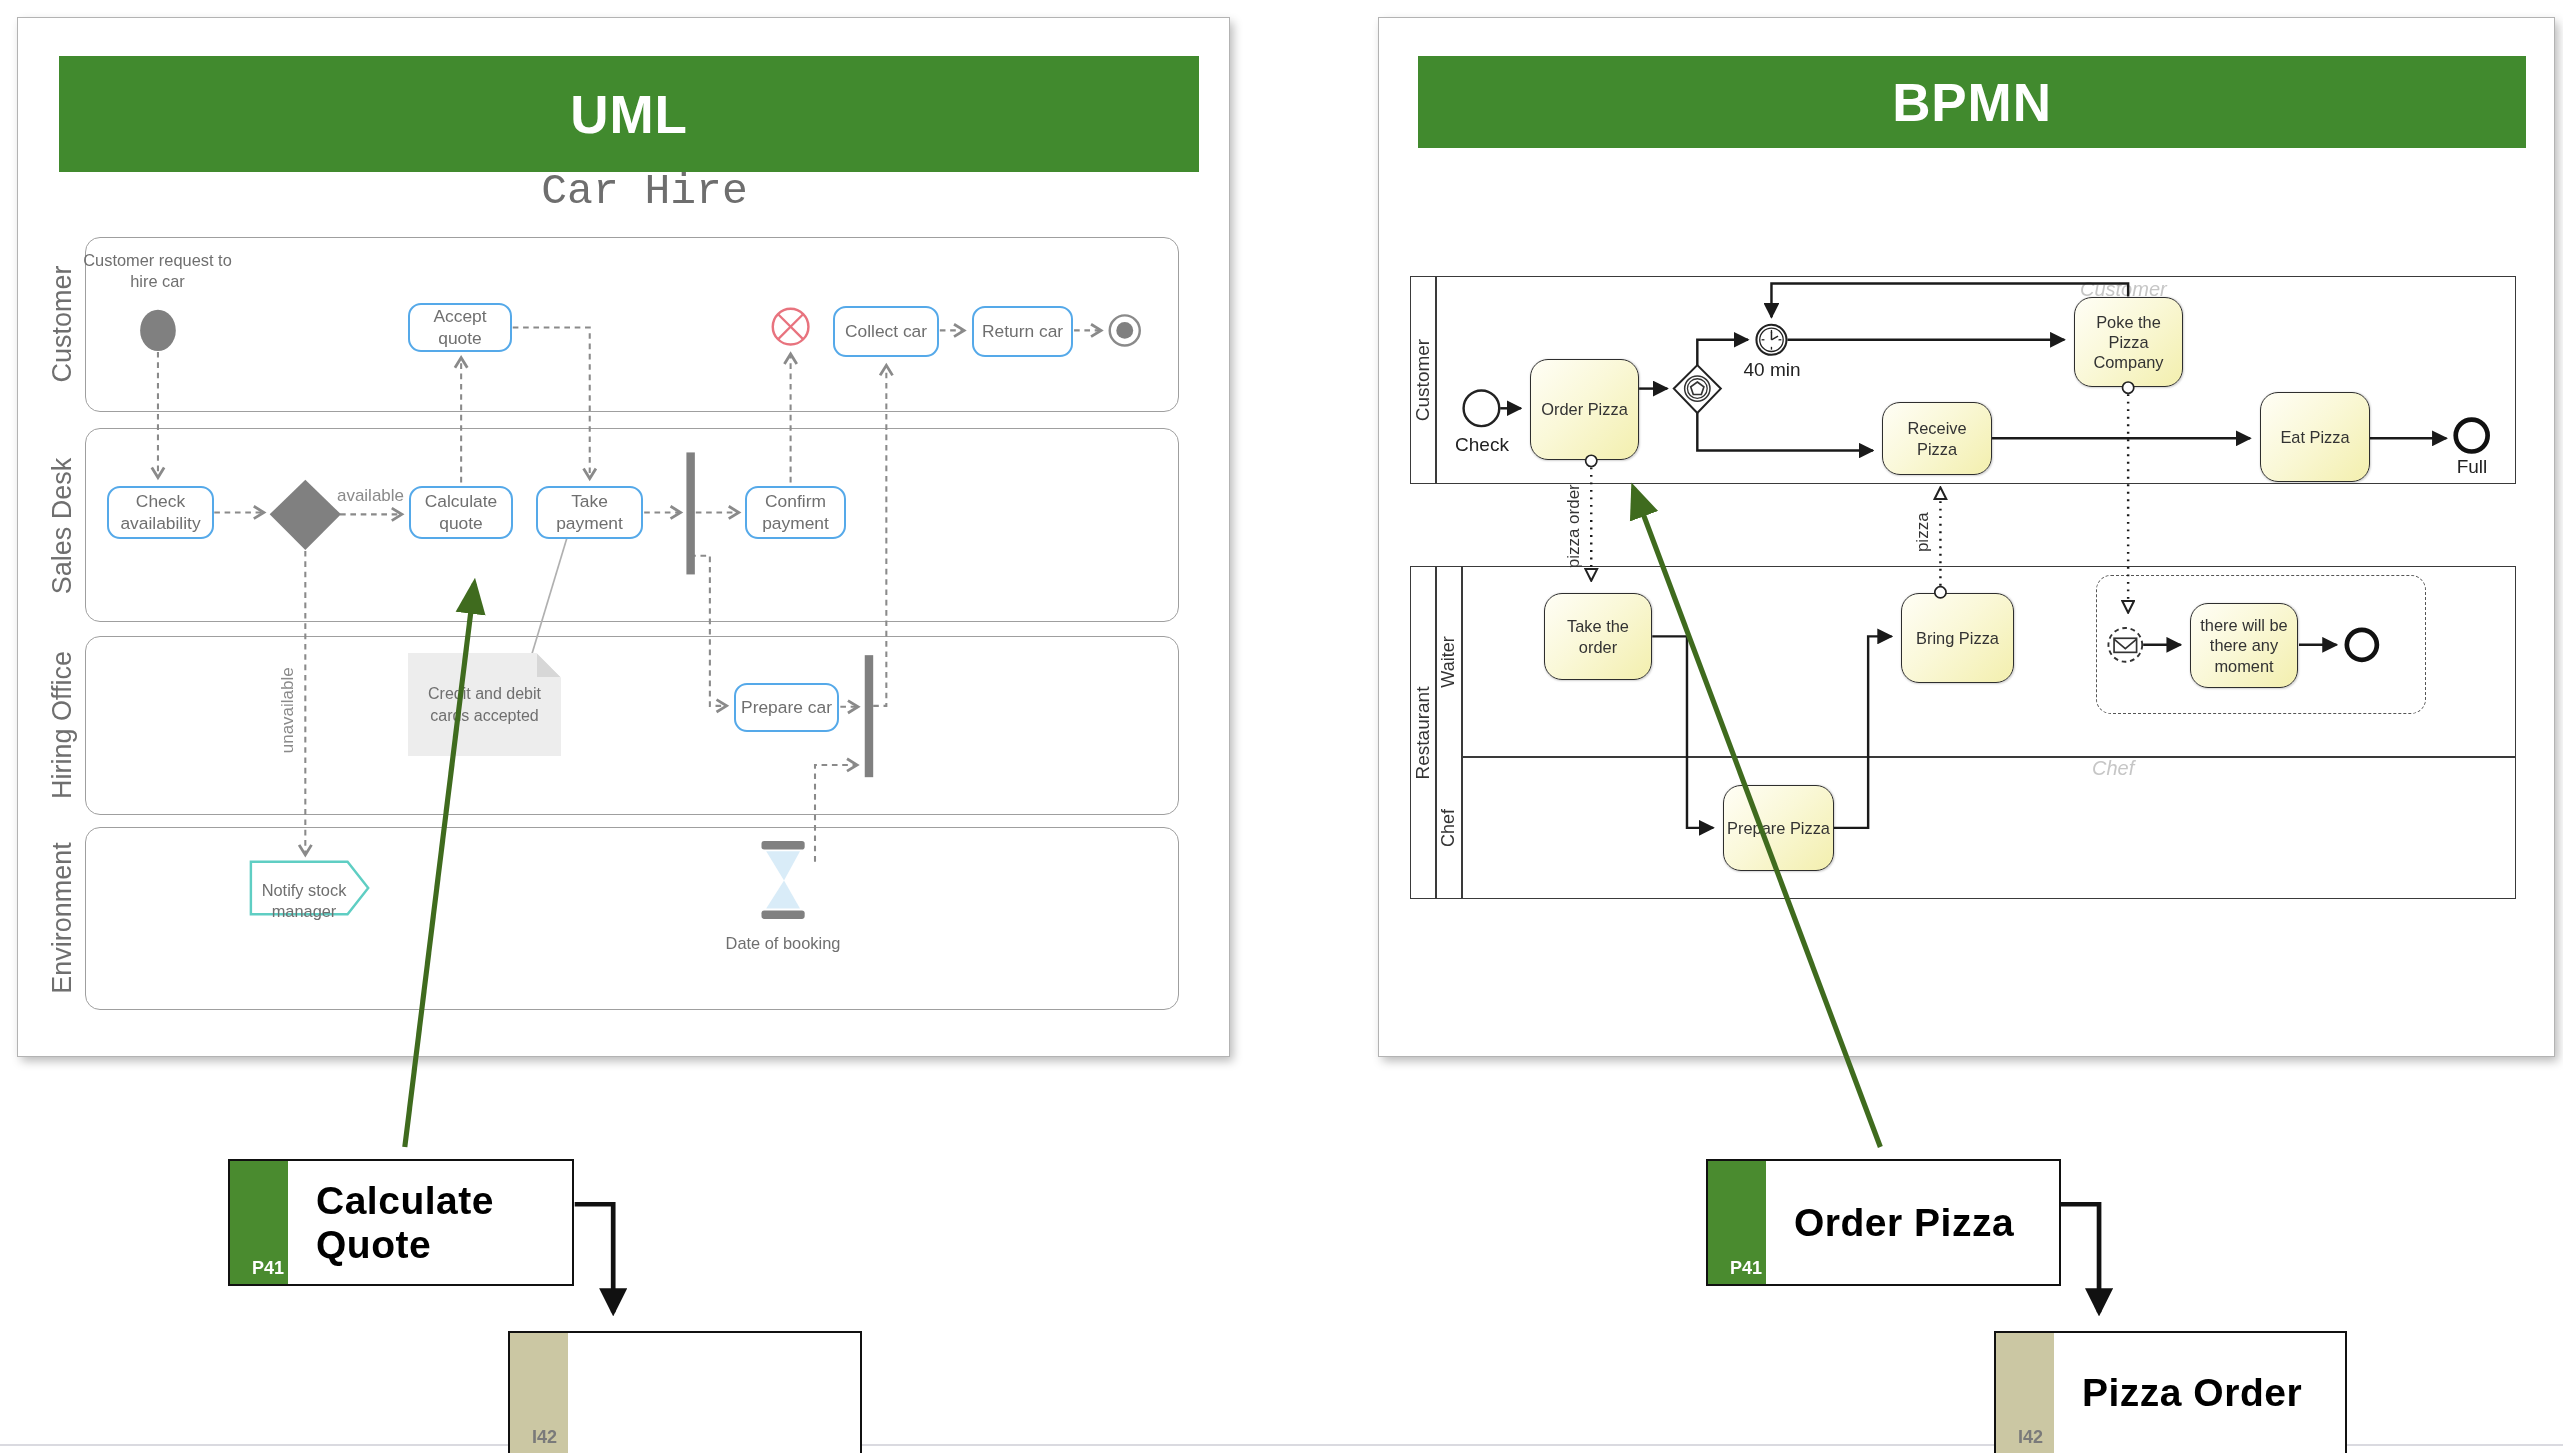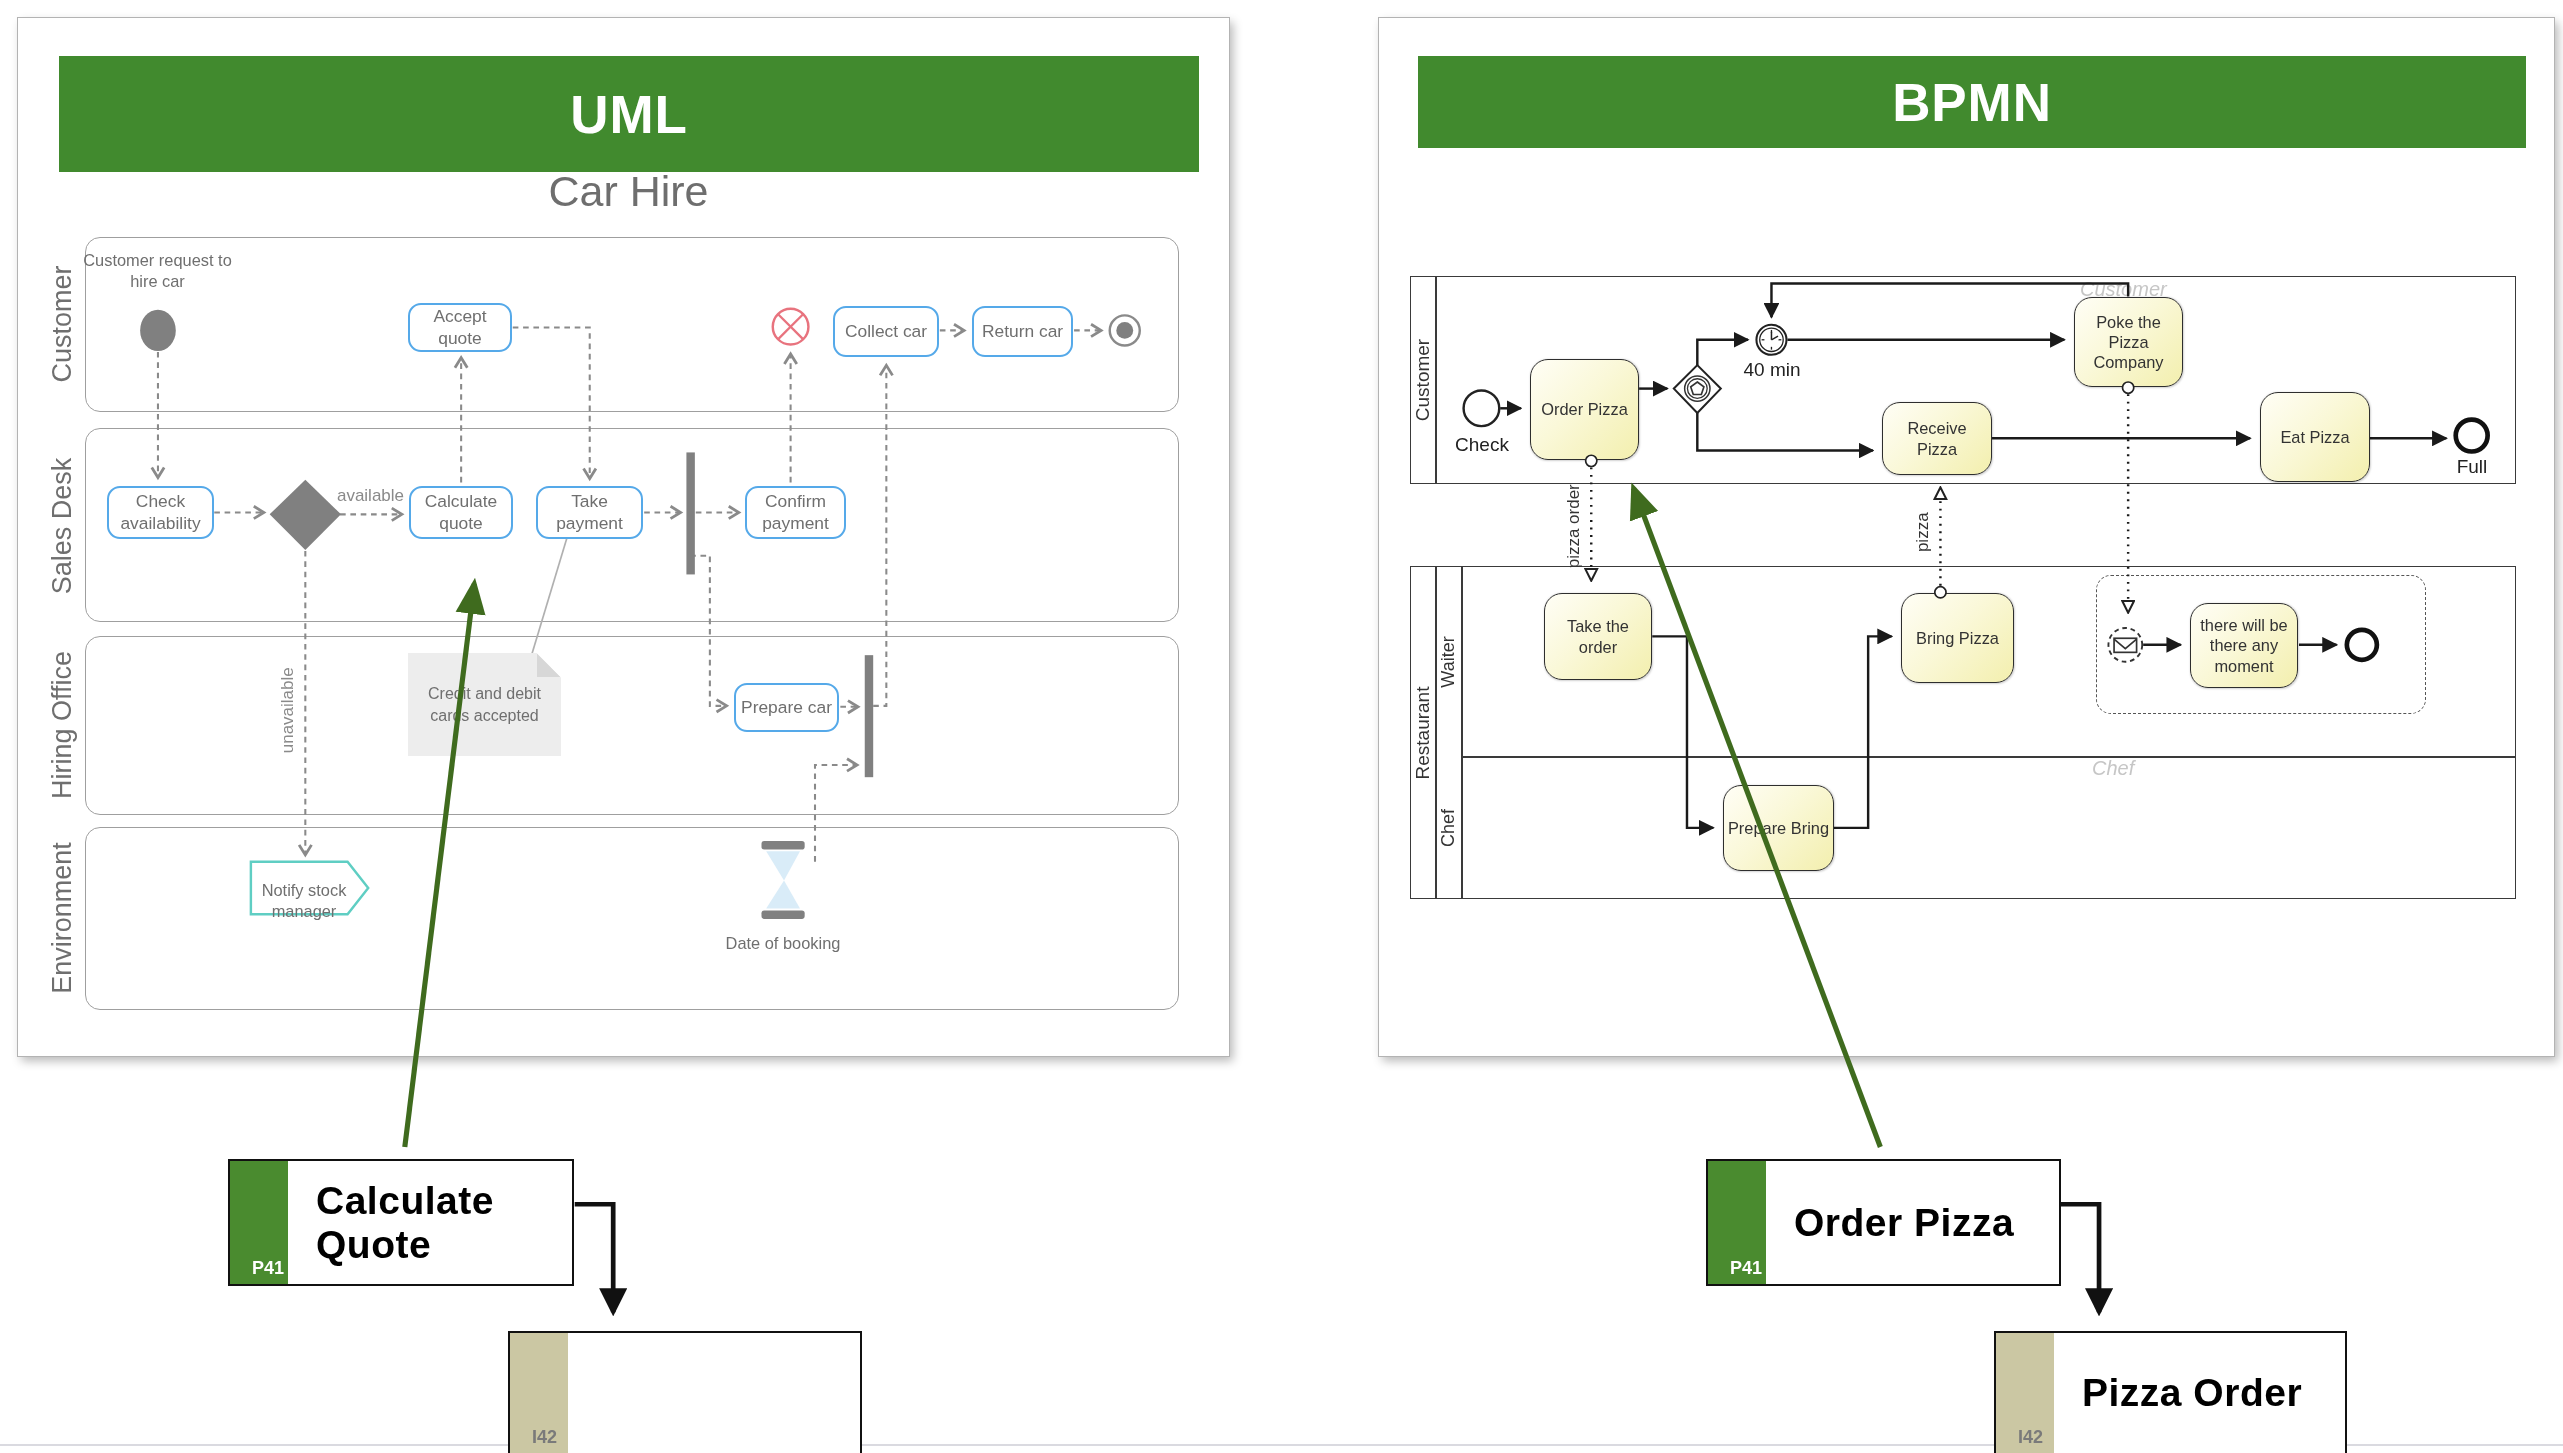--- a/index.html
+++ b/index.html
@@ -57,21 +57,21 @@
 <div class="panel" style="left:17px;top:17px;width:1213px;height:1040px;"></div>
 <div class="panel" style="left:1378px;top:17px;width:1177px;height:1040px;"></div>
 
 <div class="hdr" style="left:59px;top:56px;width:1140px;height:116px;">
   <span>UML</span>
 </div>
 <div class="hdr" style="left:1418px;top:56px;width:1108px;height:92px;">
   <span>BPMN</span>
 </div>
 
-<div class="subtitle" style="left:394px;top:167px;width:469px;">Car Hire</div>
+<div class="subtitle" style="left:410px;top:167px;width:469px;font-family:Liberation Mono, monospace;">Car Hire</div>
 
 <div class="lane" style="left:85px;top:237px;width:1094px;height:175px;"></div>
 <div class="lane" style="left:85px;top:428px;width:1094px;height:194px;"></div>
 <div class="lane" style="left:85px;top:636px;width:1094px;height:179px;"></div>
 <div class="lane" style="left:85px;top:827px;width:1094px;height:183px;"></div>
 
 <div class="vlabel" style="left:-18px;top:305px;width:160px;height:38px;">Customer</div>
 <div class="vlabel" style="left:-18px;top:507px;width:160px;height:38px;">Sales Desk</div>
 <div class="vlabel" style="left:-18px;top:706px;width:160px;height:38px;">Hiring Office</div>
 <div class="vlabel" style="left:-18px;top:899px;width:160px;height:38px;">Environment</div>
@@ -222,21 +222,21 @@
 
 <div class="ulabel" style="left:258px;top:880px;width:92px;">Notify stock manager</div>
 <div class="ulabel" style="left:708px;top:933px;width:150px;">Date of booking</div>
 
 <div class="btask" style="left:1530px;top:359px;width:109px;height:101px;">Order Pizza</div>
 <div class="btask" style="left:1882px;top:402px;width:110px;height:73px;">Receive Pizza</div>
 <div class="btask" style="left:2074px;top:297px;width:109px;height:90px;">Poke the Pizza Company</div>
 <div class="btask" style="left:2260px;top:392px;width:110px;height:90px;">Eat Pizza</div>
 <div class="btask" style="left:1544px;top:593px;width:108px;height:87px;">Take the order</div>
 <div class="btask" style="left:1901px;top:593px;width:113px;height:90px;">Bring Pizza</div>
-<div class="btask" style="left:1723px;top:785px;width:111px;height:86px;">Prepare Bring</div>
+<div class="btask" style="left:1723px;top:785px;width:111px;height:86px;">Prepare Pizza</div>
 <div class="btask" style="left:2190px;top:603px;width:108px;height:85px;">there will be there any moment</div>
 
 <div class="belabel" style="left:1435px;top:434px;width:94px;">Check</div>
 <div class="belabel" style="left:1725px;top:359px;width:94px;">40 min</div>
 <div class="belabel" style="left:2444px;top:456px;width:56px;">Full</div>
 
 <div class="msg-rot" style="left:1504px;top:515px;width:141px;height:22.5px;">pizza order</div>
 <div class="msg-rot" style="left:1867px;top:521px;width:113px;height:22.5px;">pizza</div>
 
 <div class="mapbox" style="left:228px;top:1159px;width:346px;height:127px;">

